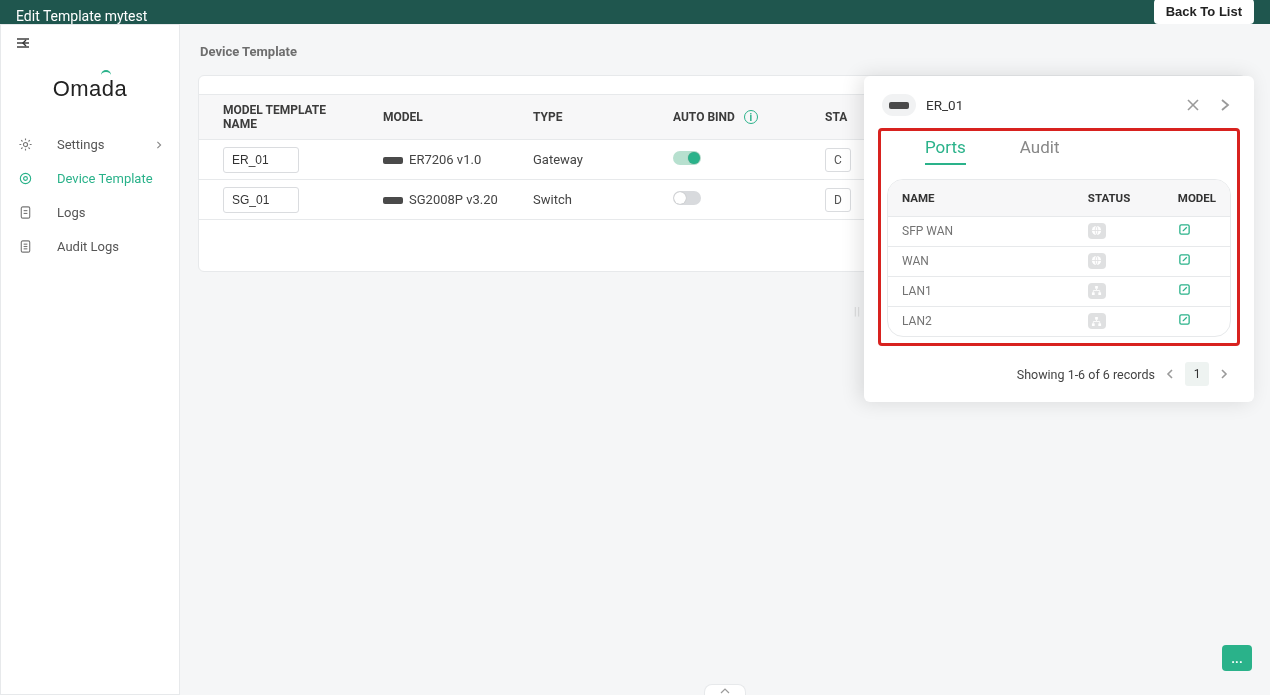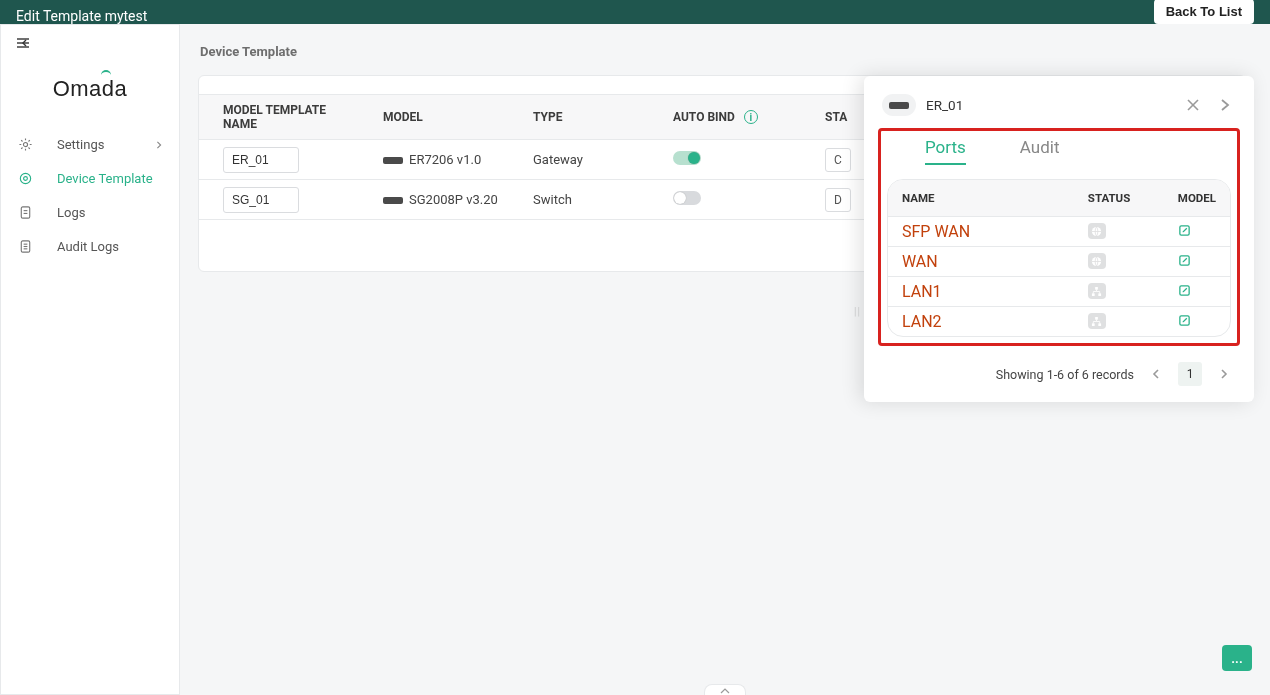--- a/index.html
+++ b/index.html
@@ -75,27 +75,27 @@
 
   .highlight-box { border:3px solid var(--highlight-red); border-radius:4px; padding:4px 6px 6px 6px; margin-top:0px; }
 
   .tabs { display:flex; gap:20px; padding:2px 4px 0 4px; }
   .tab { font-size:17px; color:#888; padding-bottom:6px; cursor:pointer;margin-left:34px; }
   .tab.active { color:var(--brand-green); border-bottom:2px solid var(--brand-green); }
 
   .ports-card { background:#fff; border:1px solid var(--border); border-radius:16px; margin-top:14px; overflow:hidden; }
   .ports-table { width:100%; border-collapse:collapse; }
   .ports-table th { text-align:left; font-size:11.5px; font-weight:700; color:#333; height:36px; padding:0 14px; background:#f7f7f8; border-bottom:1px solid var(--border); }
-  .ports-table td { height:30px; border-top:1px solid var(--border); padding:0 14px; font-size:16px; color:#c2410c; }
+  .ports-table td { height:30px; border-top:1px solid var(--border); padding:0 14px; font-size:12px; color:#737373; }
   .status-badge { width:18px; height:16px; border-radius:4px; background:#dfe0e1; display:inline-flex; align-items:center; justify-content:center; }
   .status-badge svg { width:11px; height:11px; fill:#fff; }
   .edit-btn { color:var(--brand-green); display:inline-flex; cursor:pointer; }
   .edit-btn svg { width:13px; height:13px; }
 
-  .panel-pagination { display:flex; align-items:center; justify-content:flex-end; gap:10px; margin-top:16px; padding-right:4px; font-size:12.5px; color:#444; }
+  .panel-pagination { display:flex; align-items:center; justify-content:flex-end; gap:3px; margin-top:16px; padding-right:4px; font-size:12.5px; color:#444; }
   .pg-btn { width:24px; height:24px; display:inline-flex; align-items:center; justify-content:center; color:#888; cursor:pointer; border-radius:3px; }
   .pg-btn.num { background:#eef3f1; color:#333; font-size:12px; }
   .pg-btn svg { width:10px; height:10px; }
 
   
   .drag-handle { position:absolute; left:-10px; top:230px; color:#c8cacb; font-size:10px; letter-spacing:1px; }
 
   
   .chat-fab { position:absolute; right:18px; bottom:24px; width:30px; height:26px; background:var(--brand-green); border-radius:4px; display:flex; align-items:center; justify-content:center; color:#fff; font-weight:700; }
   .chat-fab::after { content:""; position:absolute; bottom:-5px; right:6px; border:5px solid transparent; border-top-color:var(--brand-green); }

